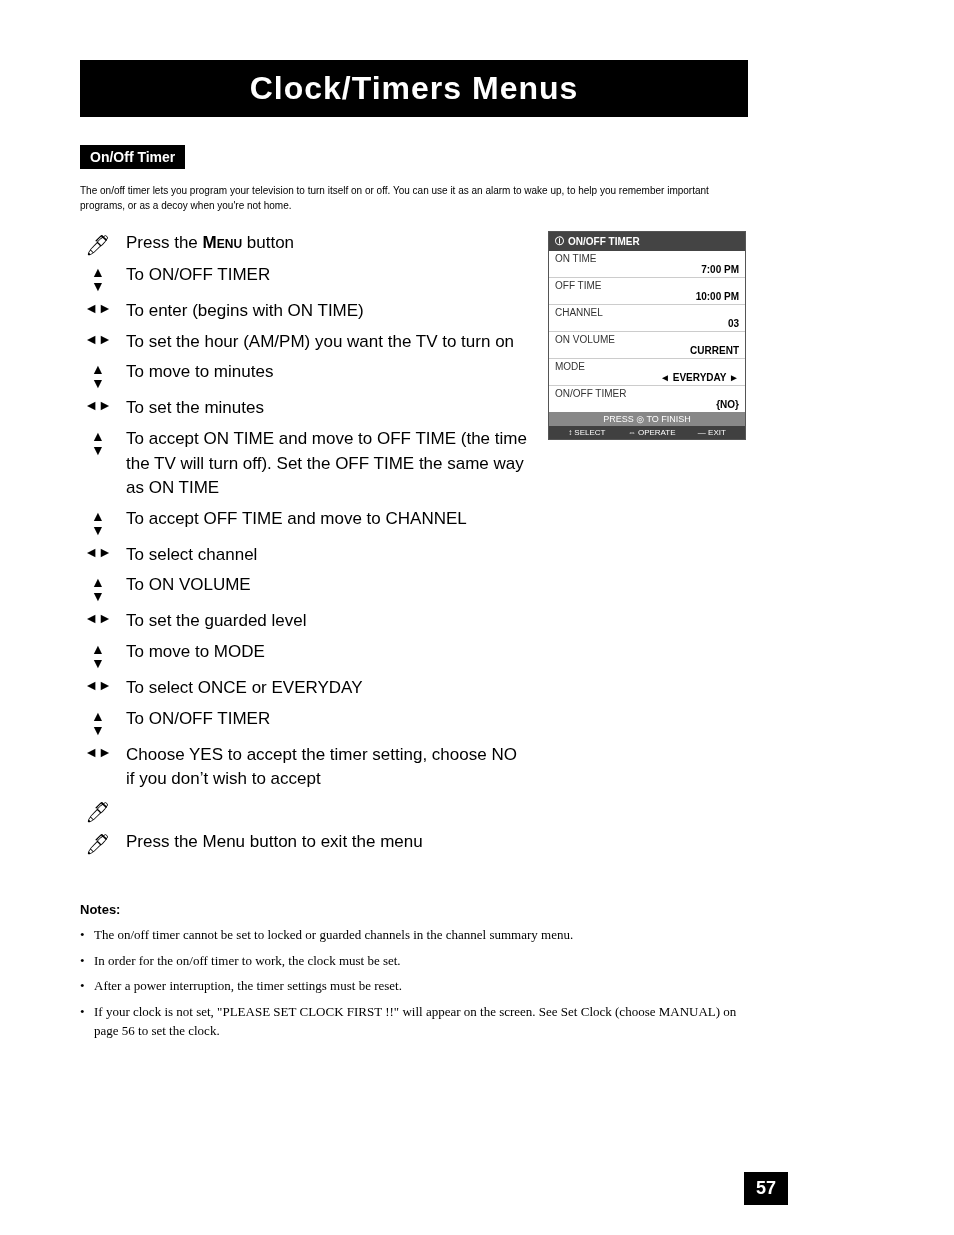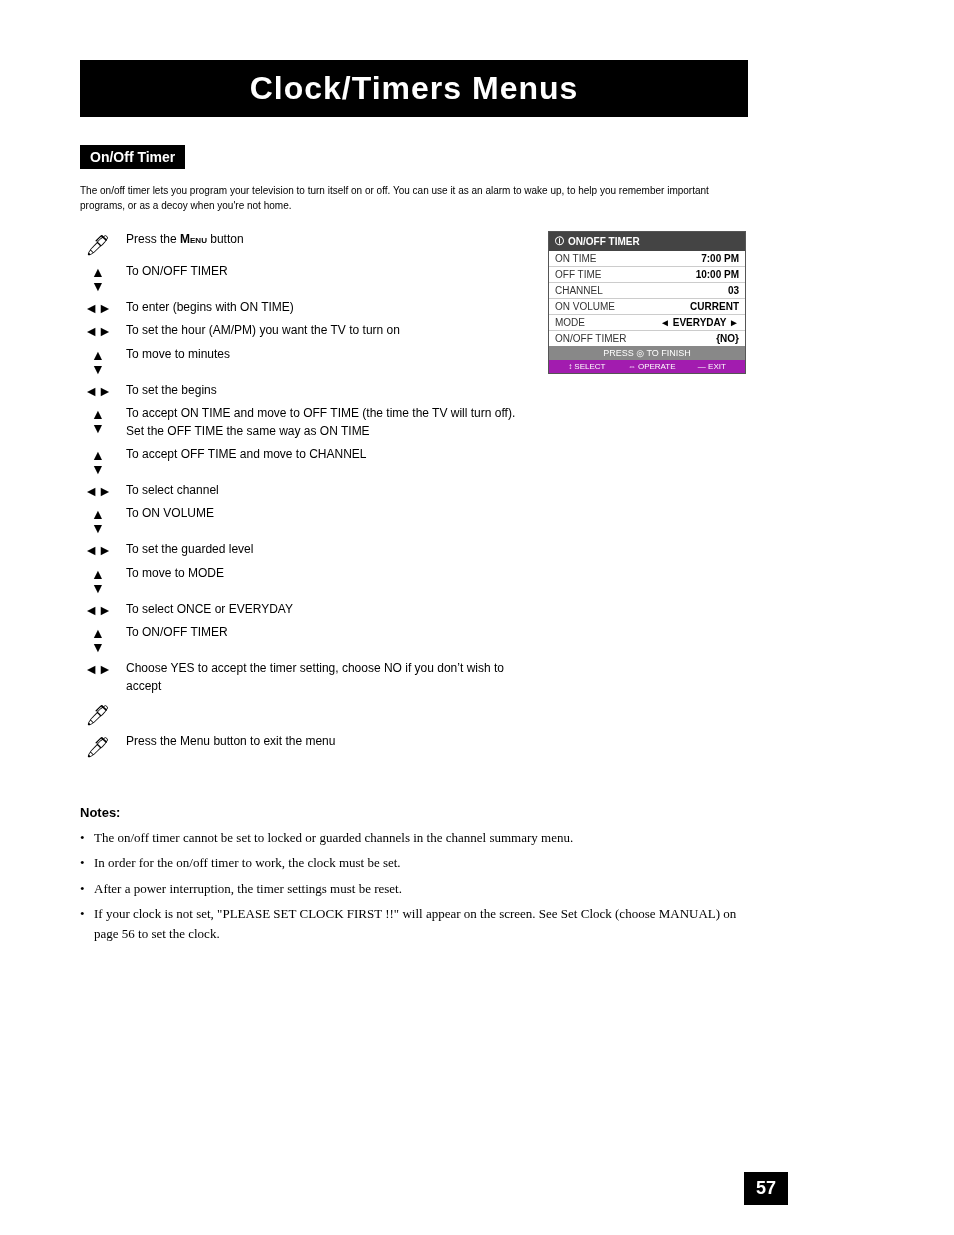--- a/index.html
+++ b/index.html
@@ -80,21 +80,21 @@
     .icon-cell {
       width: 36px;
       flex-shrink: 0;
       display: flex;
       align-items: center;
       justify-content: center;
       padding-top: 2px;
     }
 
     .instr-text {
-      font-size: 12px;
+      font-size: 17px;
       line-height: 1.45;
       flex: 1;
     }
 
     
     .tv-menu {
       border: 1px solid #555;
       background: #e8e8e8;
       font-size: 10px;
       width: 198px;
@@ -122,20 +122,21 @@
       border-bottom: 1px solid #ccc;
       font-size: 10px;
     }
 
     .tv-menu-row:last-child {
       border-bottom: none;
     }
 
     .tv-menu-row.highlighted {
       background: #fff;
+      flex-direction: column;
     }
 
     .tv-menu-label {
       color: #333;
       font-weight: normal;
     }
 
     .tv-menu-value {
       color: #000;
       font-weight: bold;
@@ -144,21 +145,21 @@
 
     .tv-menu-footer {
       background: #888;
       color: #fff;
       text-align: center;
       padding: 2px 4px;
       font-size: 9px;
     }
 
     .tv-menu-nav {
-      background: #a21caf;
+      background: #404040;
       color: #fff;
       display: flex;
       justify-content: space-around;
       padding: 2px 8px;
       font-size: 8px;
       text-align: center;
     }
 
     
     .notes-section {
@@ -278,21 +279,21 @@
         <div class="icon-cell">
           <div class="arrows-ud">▲<br>▼</div>
         </div>
         <div class="instr-text">To move to minutes</div>
       </div>
 
       <div class="instr-row">
         <div class="icon-cell">
           <div class="arrows-lr">◄►</div>
         </div>
-        <div class="instr-text">To set the begins</div>
+        <div class="instr-text">To set the minutes</div>
       </div>
 
       <div class="instr-row">
         <div class="icon-cell">
           <div class="arrows-ud">▲<br>▼</div>
         </div>
         <div class="instr-text">To accept ON TIME and move to OFF TIME (the time the TV will turn off). Set the OFF TIME the same way as ON TIME</div>
       </div>
 
       <div class="instr-row">

